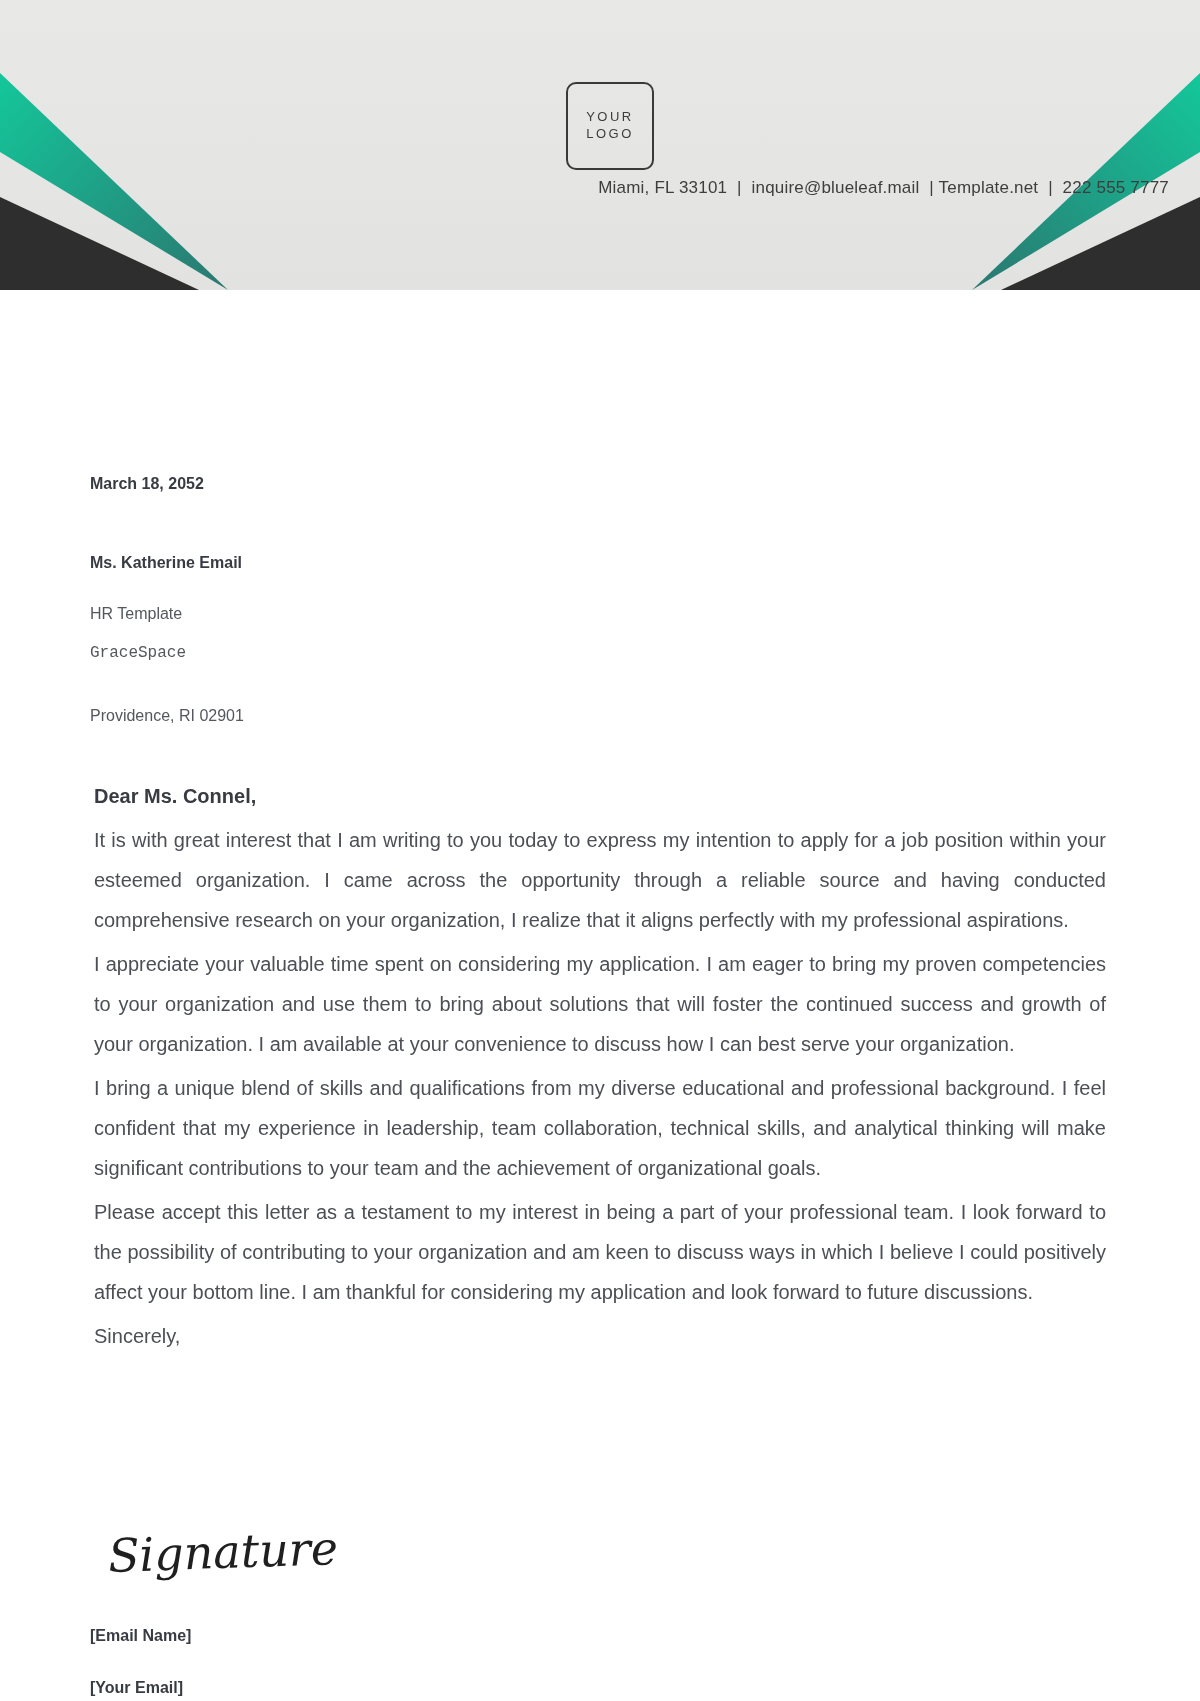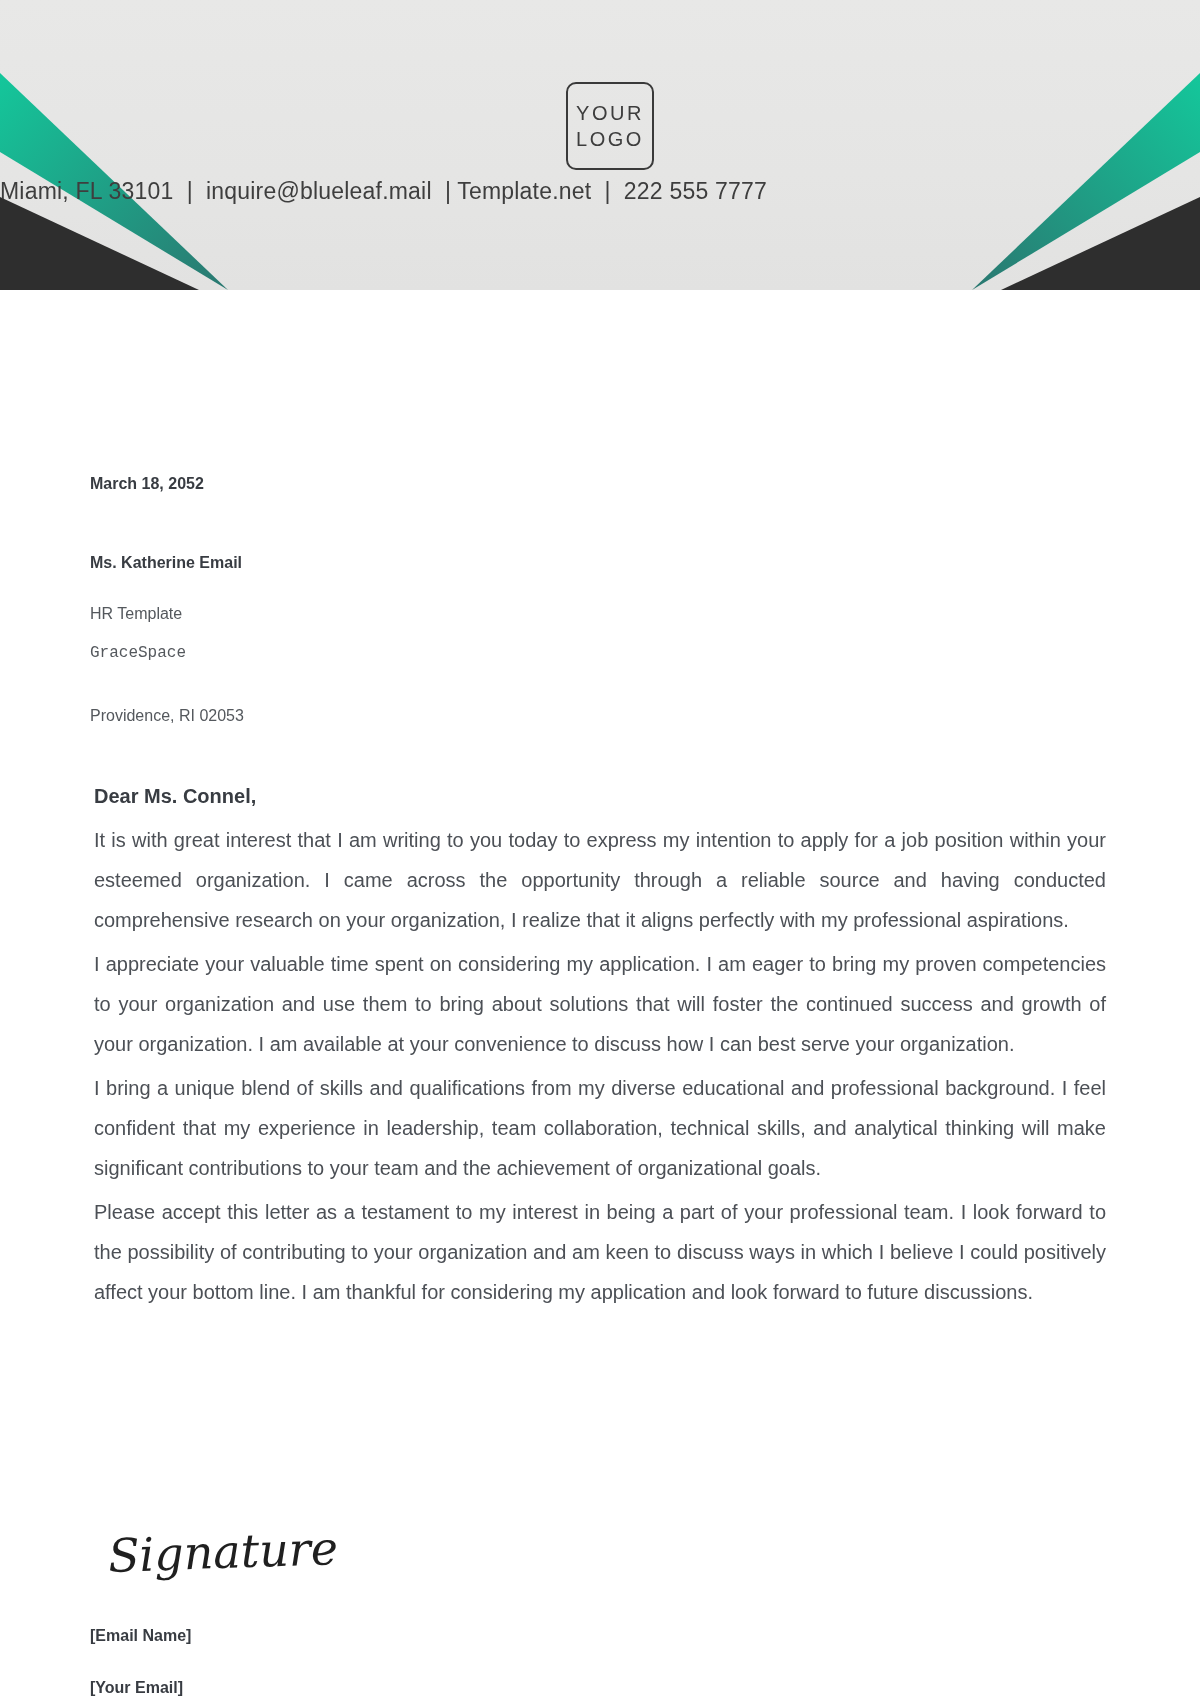--- a/index.html
+++ b/index.html
@@ -16,27 +16,27 @@
     background:linear-gradient(180deg,#e8e8e7 0%,#e5e5e4 60%,#e2e2e1 100%);
   }
   .corner-svg{position:absolute;top:0;left:0;width:1200px;height:290px;display:block;}
   .logo-box{
     position:absolute;left:566px;top:82px;width:88px;height:88px;
     border:2.5px solid #3a3a3a;border-radius:10px;
     display:flex;align-items:center;justify-content:center;
     box-sizing:border-box;
   }
   .logo-text{
-    font-size:20px;line-height:1.3;letter-spacing:2.5px;
+    font-size:13px;line-height:1.3;letter-spacing:2.5px;
     color:#3d3d3d;text-align:left;font-weight:500;
     white-space:pre-line;
   }
   .contact-line{
     position:absolute;left:0;top:178px;width:1169px;
-    text-align:left;font-size:23px;color:#3e3e3e;
+    text-align:right;font-size:17px;color:#3e3e3e;
     white-space:pre;letter-spacing:.2px;
   }
   
   .letter-title{
     position:absolute;left:0;top:394px;width:1200px;
     text-align:center;font-size:38px;line-height:44px;
     font-weight:800;color:#1f242c;letter-spacing:.5px;
   }
   .abs-line{position:absolute;left:90px;font-size:16px;line-height:27px;}
   .bold-dark{font-weight:bold;color:#383c42;}
@@ -93,28 +93,29 @@
 
     <div class="contact-line">Miami, FL 33101  |  inquire@blueleaf.mail  | Template.net  |  222 555 7777</div>
   </div>
 
 
   <div class="abs-line bold-dark date-line">March 18, 2052</div>
 
   <div class="abs-line bold-dark recip-name">Ms. Katherine Email</div>
   <div class="abs-line gray-line recip-title">HR Template</div>
   <div class="abs-line gray-line recip-company">GraceSpace</div>
-  <div class="abs-line gray-line recip-location">Providence, RI 02053</div>
+  <div class="abs-line gray-line recip-location">Providence, RI 02901</div>
 
   <div class="letter-flow">
     <p class="salutation">Dear Ms. Connel,</p>
     <p class="body-par">It is with great interest that I am writing to you today to express my intention to apply for a job position within your esteemed organization. I came across the opportunity through a reliable source and having conducted comprehensive research on your organization, I realize that it aligns perfectly with my professional aspirations.</p>
     <p class="body-par">I appreciate your valuable time spent on considering my application. I am eager to bring my proven competencies to your organization and use them to bring about solutions that will foster the continued success and growth of your organization. I am available at your convenience to discuss how I can best serve your organization.</p>
     <p class="body-par">I bring a unique blend of skills and qualifications from my diverse educational and professional background. I feel confident that my experience in leadership, team collaboration, technical skills, and analytical thinking will make significant contributions to your team and the achievement of organizational goals.</p>
     <p class="body-par">Please accept this letter as a testament to my interest in being a part of your professional team. I look forward to the possibility of contributing to your organization and am keen to discuss ways in which I believe I could positively affect your bottom line. I am thankful for considering my application and look forward to future discussions.</p>
+    <p class="closing">Sincerely,</p>
   </div>
 
   <div class="signature-script">Signature</div>
 
   <div class="abs-line bold-dark sender-name">[Email Name]</div>
   <div class="abs-line bold-dark sender-email">[Your Email]</div>
 
 </div>
 
 </body></html>

